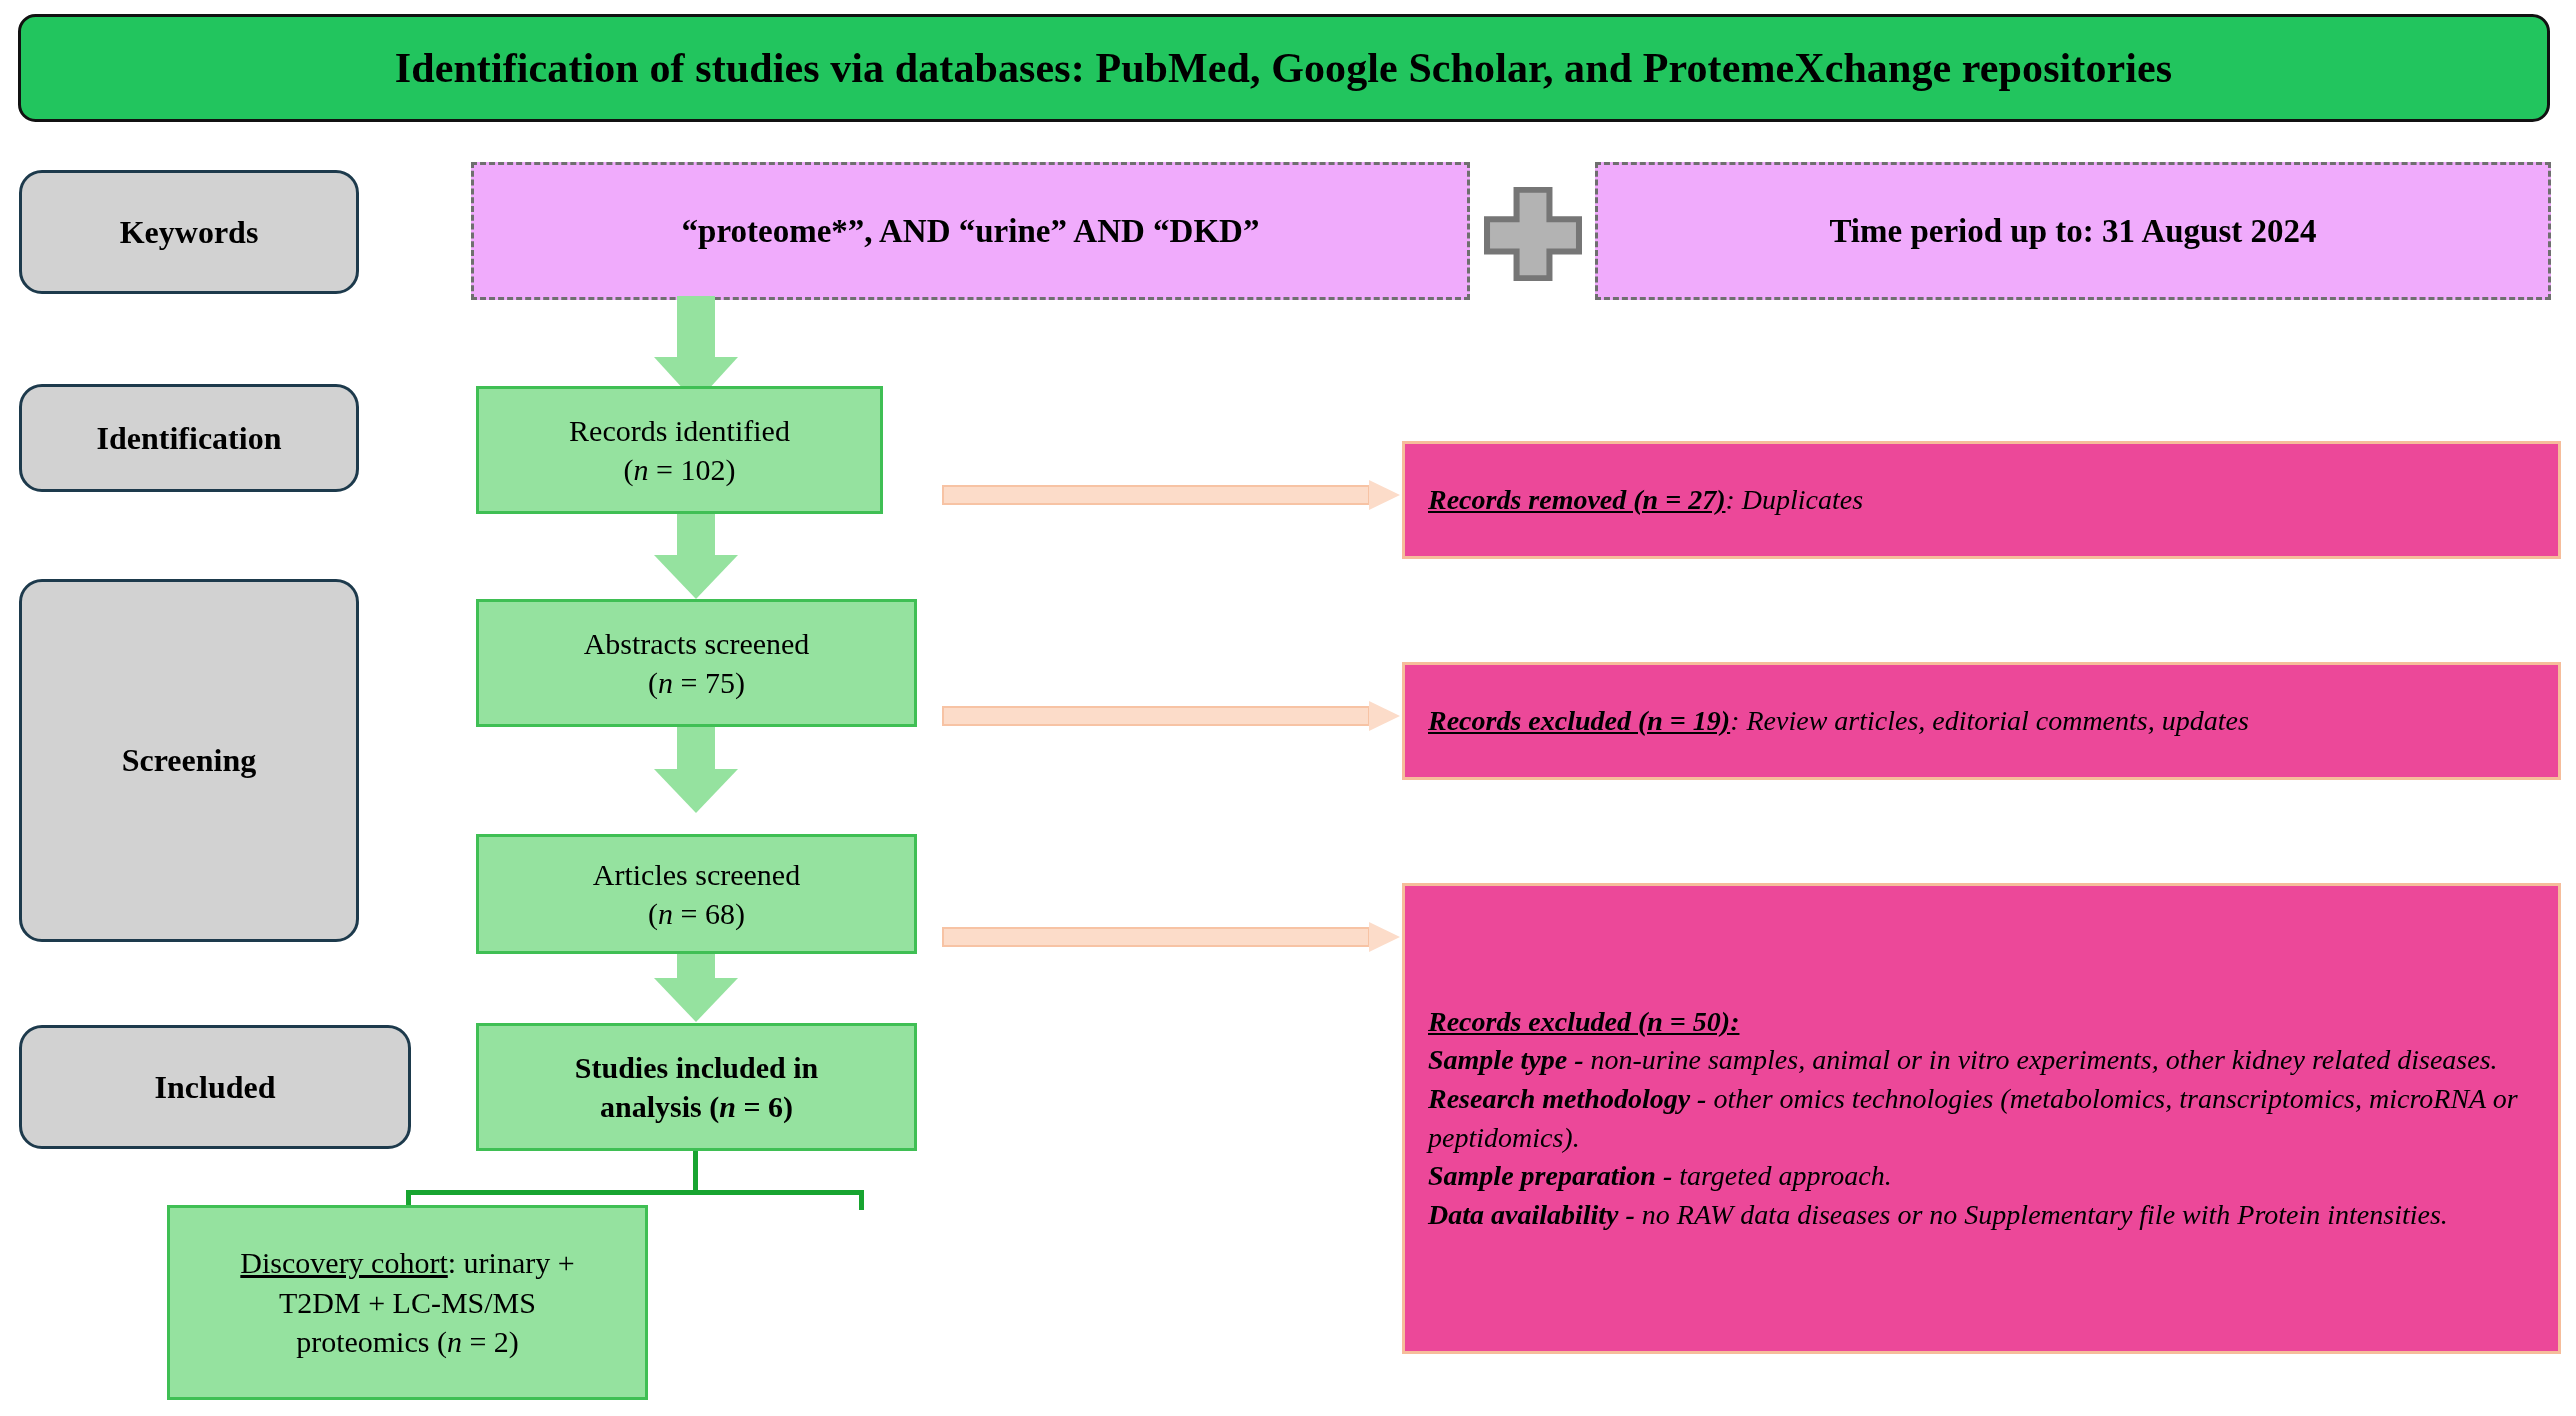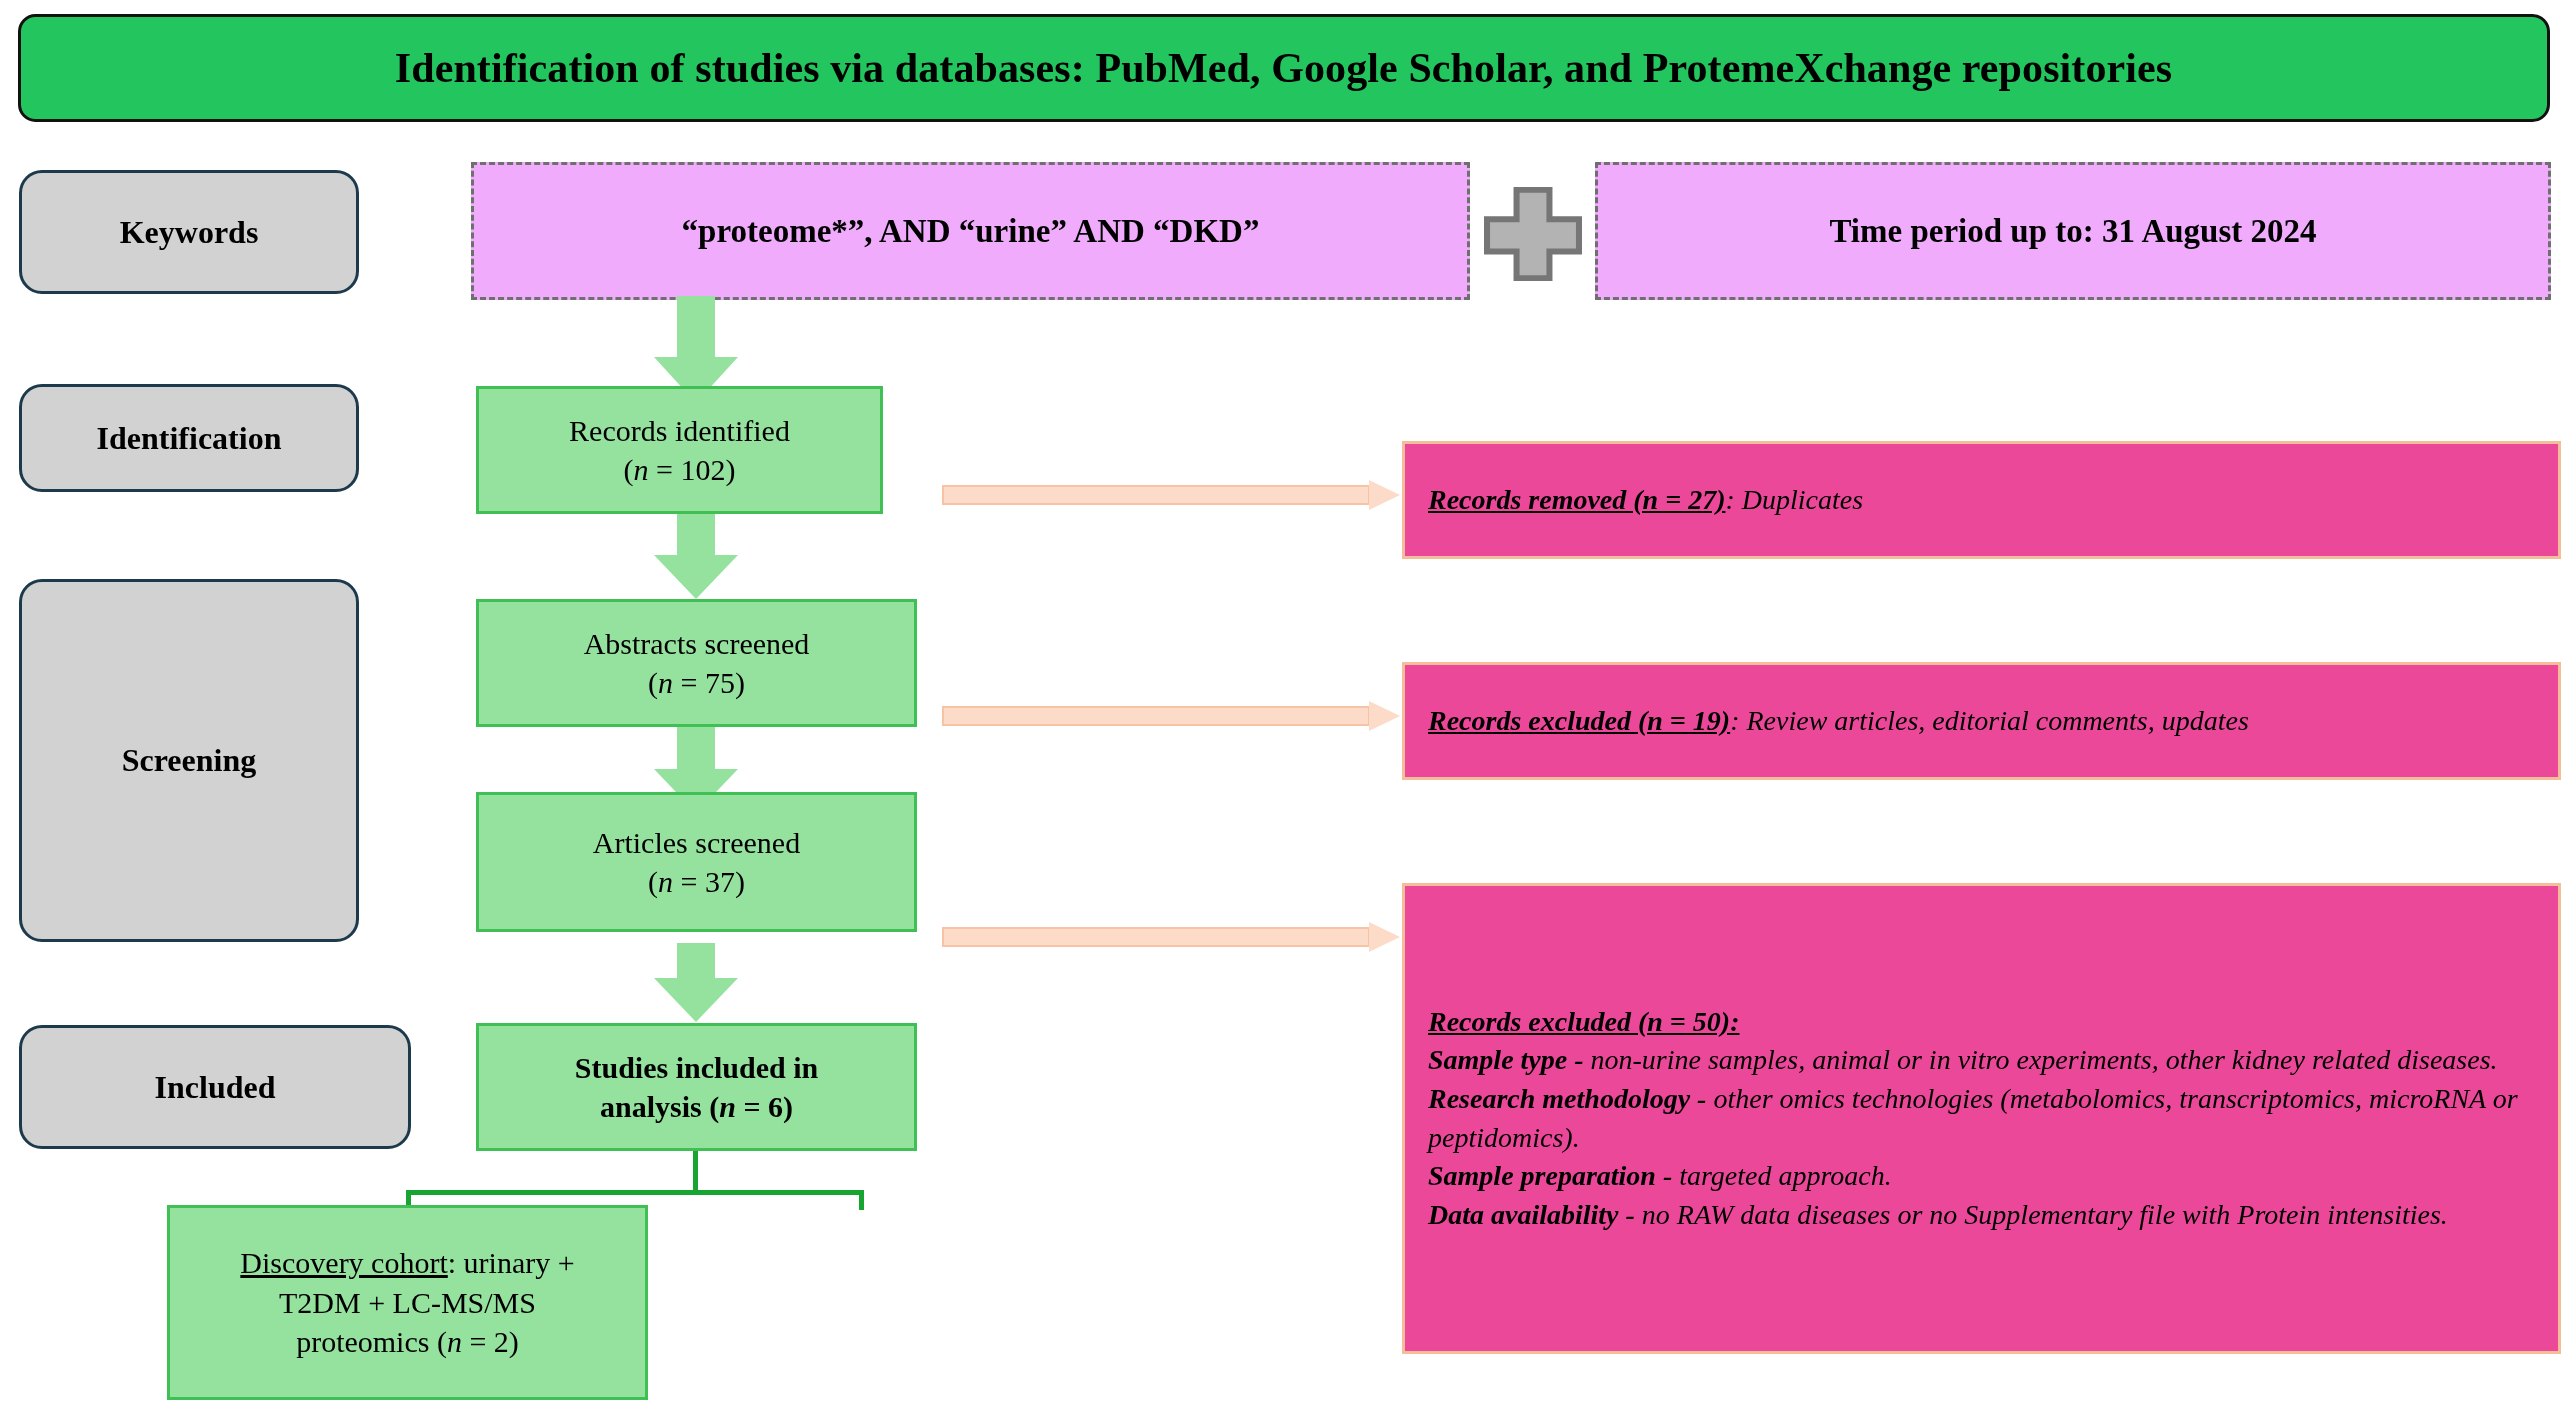--- a/index.html
+++ b/index.html
@@ -56,21 +56,21 @@
     display:flex;flex-direction:column;align-items:center;justify-content:center;
     text-align:center;
   }
   .green-box .ln{font-size:30px;line-height:1.30;white-space:nowrap;}
   .green-box.bold .ln{font-weight:bold;}
   .green-box .ln .it{font-style:italic;}
   .green-box .ln .ul{text-decoration:underline;}
 
   #gb-identified {left:476px;top:386px;  width:407px;height:128px;}
   #gb-abstracts  {left:476px;top:599px;  width:441px;height:128px;}
-  #gb-articles   {left:476px;top:792px; width:441px;height:140px;}
+  #gb-articles   {left:476px;top:834px; width:441px;height:120px;}
   #gb-included   {left:476px;top:1023px; width:441px;height:128px;}
 
   #gb-discovery  {left:167px;top:1205px; width:481px;height:195px;}
   #gb-validation {left:673px;top:1190px;width:481px;height:210px;}
   #gb-discovery .ln,#gb-validation .ln{font-size:30px;line-height:1.32;}
 
   
   .v-arrow{position:absolute;}
   .v-arrow .shaft{
     position:absolute;left:50%;transform:translateX(-50%);
@@ -198,21 +198,21 @@
   <div class="green-box" id="gb-identified">
     <div class="ln">Records identified</div>
     <div class="ln">(<span class="it">n</span> = <span>102</span>)</div>
   </div>
   <div class="green-box" id="gb-abstracts">
     <div class="ln">Abstracts screened</div>
     <div class="ln">(<span class="it">n</span> = <span>75</span>)</div>
   </div>
   <div class="green-box" id="gb-articles">
     <div class="ln">Articles screened</div>
-    <div class="ln">(<span class="it">n</span> = <span>37</span>)</div>
+    <div class="ln">(<span class="it">n</span> = <span>68</span>)</div>
   </div>
   <div class="green-box bold" id="gb-included">
     <div class="ln">Studies included in</div>
     <div class="ln">analysis (<span class="it">n</span> = <span>6</span>)</div>
   </div>
 
   <div class="fork-stem" id="fork-v-main"></div>
   <div class="fork-stem" id="fork-h"></div>
   <div class="fork-stem" id="fork-v-left"></div>
   <div class="fork-stem" id="fork-v-right"></div>

